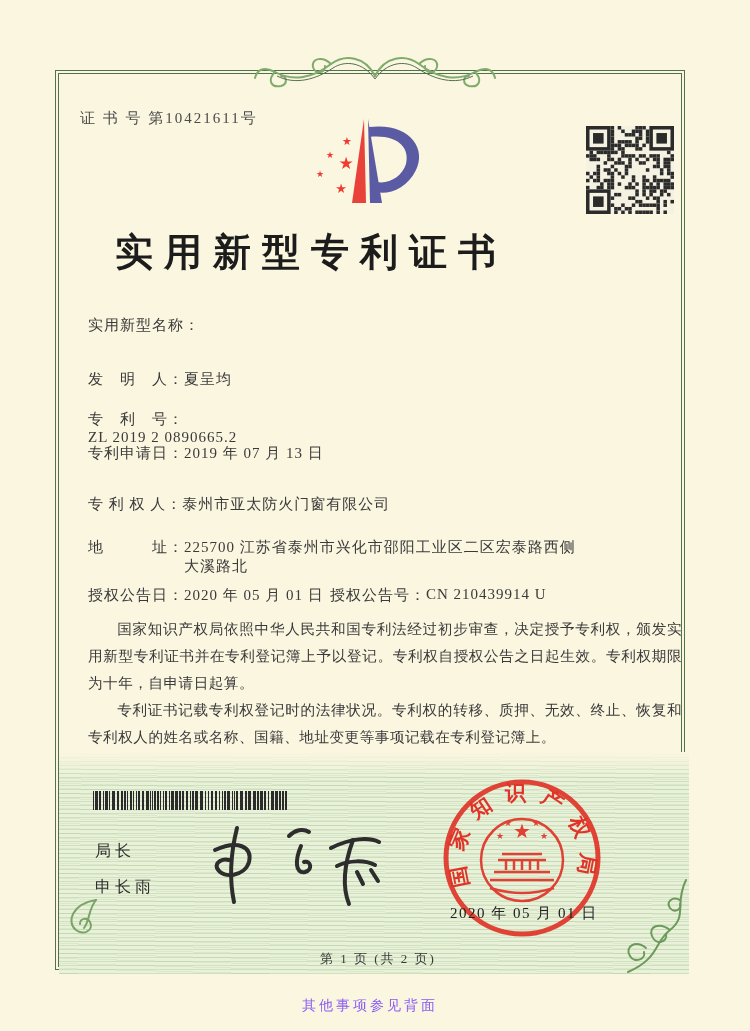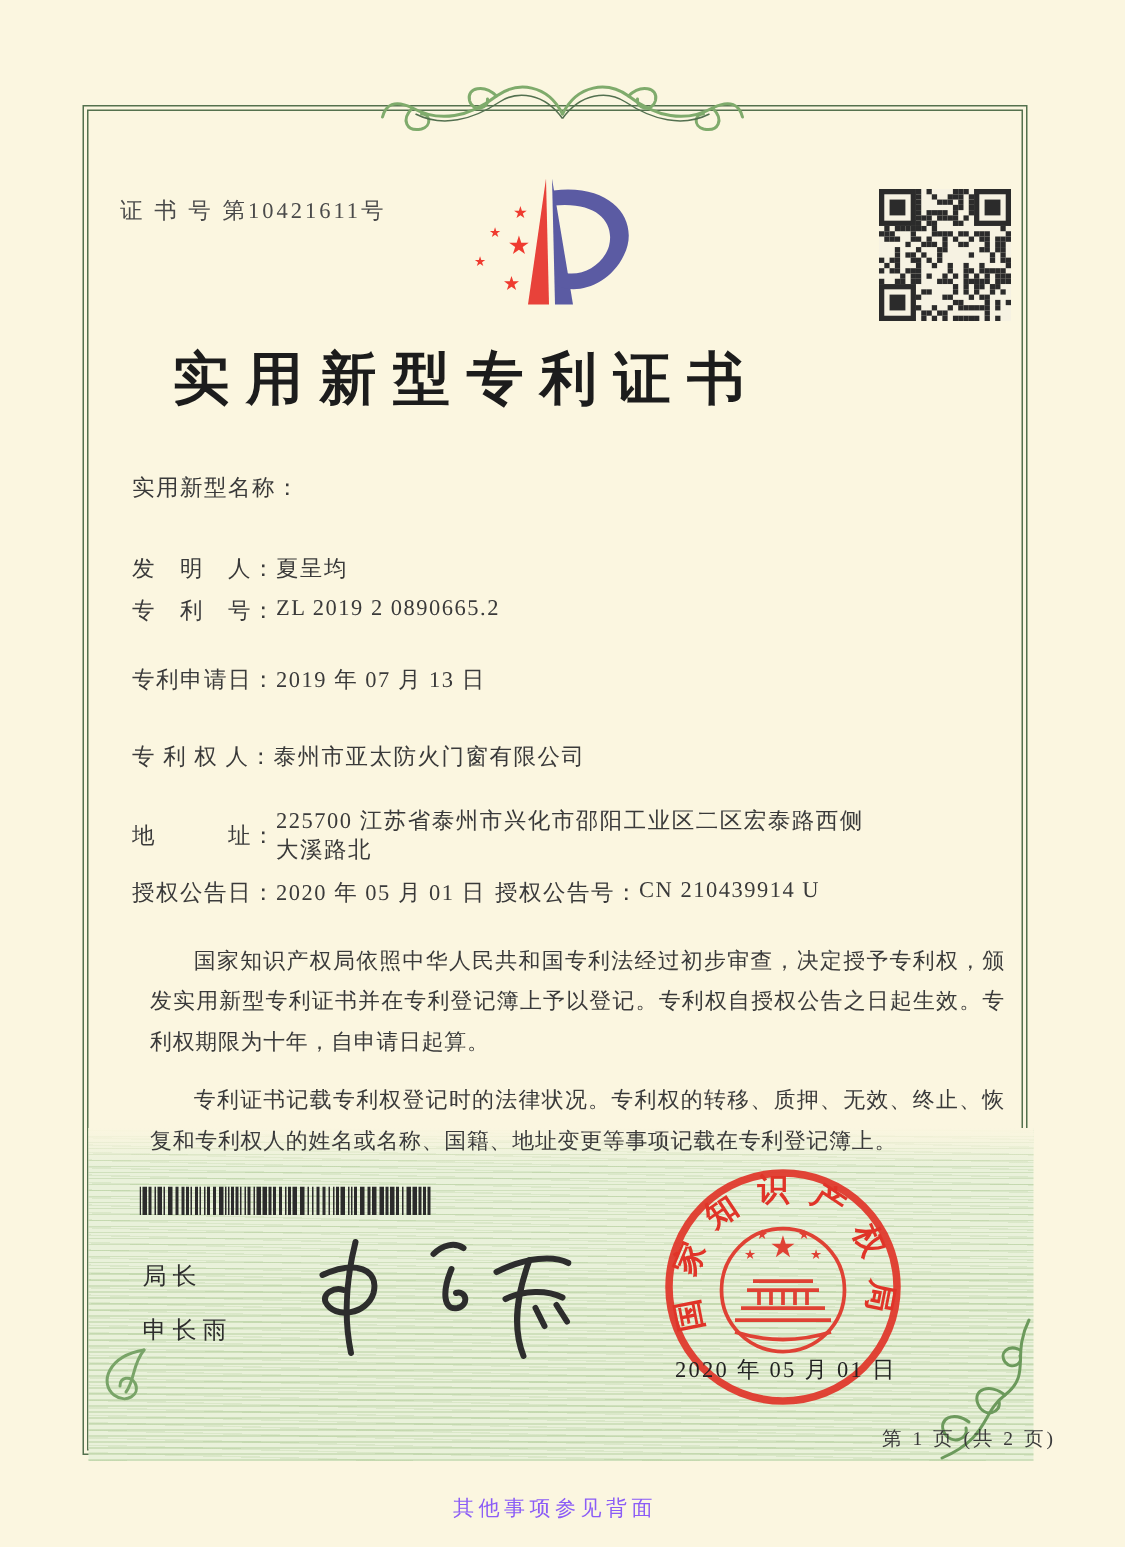--- a/index.html
+++ b/index.html
@@ -10,58 +10,58 @@
     color:#3b3b3b;
   }
   .abs{position:absolute;}
   
   .frame{
     left:55px;top:70px;width:630px;height:900px;
     border:4px double #54714e;
     box-sizing:border-box;
     z-index:1;
   }
-  .cert-no{left:80px;top:131px;font-size:15px;letter-spacing:2px;color:#4a4a4a;z-index:5;}
+  .cert-no{left:80px;top:109px;font-size:15px;letter-spacing:2px;color:#4a4a4a;z-index:5;}
   .title{
     left:55px;top:227px;width:512px;text-align:center;
     font-size:38px;font-weight:bold;color:#1c1c1c;letter-spacing:11px;z-index:5;
   }
   .fields{left:88px;top:309px;width:596px;z-index:5;}
   .frow{display:flex;align-items:flex-start;font-size:15px;color:#3a3a3a;position:absolute;left:0;width:596px;}
   .frow .flabel{white-space:pre;flex:none;letter-spacing:1px;}
   .frow .fvalue{white-space:pre-line;letter-spacing:1px;}
-  .row-name{top:7px;} .row-inventor{top:61px;} .row-patno{top:89px;}
-  .row-filing{top:135px;} .row-owner{top:186px;} .row-addr{top:229px;align-items:center;}
+  .row-name{top:7px;} .row-inventor{top:61px;} .row-patno{top:101px;flex-direction:column;}
+  .row-filing{top:135px;} .row-owner{top:186px;} .row-addr{top:229px;}
   .row-grant{top:277px;}
   .grant-pair2{position:absolute;left:242px;top:0;display:flex;}
   .paras{
     left:88px;top:616px;width:594px;z-index:5;
     font-size:14.6px;line-height:1.85;text-align:justify;color:#3a3a3a;
   }
-  .paras p{margin:12px;text-indent:2em;letter-spacing:.5px;}
+  .paras p{margin:0;text-indent:2em;letter-spacing:.5px;}
   
   .green-band{
     left:59px;top:752px;width:630px;height:222px;z-index:2;
     background-color:#e9f1da;
     background-image:
       repeating-linear-gradient(0deg, rgba(140,180,110,.28) 0 1px, transparent 1px 4px),
       repeating-linear-gradient(1.5deg, rgba(140,180,110,.16) 0 1px, transparent 1px 5px);
   }
   .green-band::before{
     content:"";position:absolute;left:0;top:0;width:100%;height:26px;
     background:linear-gradient(#fbf6e0,rgba(251,246,224,0));
   }
   .barcode{left:93px;top:791px;z-index:3;}
   .officer{left:95px;z-index:5;font-size:16px;letter-spacing:4px;color:#2e2e2e;}
   .officer-title{top:841px;}
   .officer-name{top:877px;}
   .signature{left:203px;top:818px;z-index:5;}
   .seal{left:440px;top:776px;z-index:4;}
   .seal-date{left:450px;top:904px;z-index:6;font-size:15px;letter-spacing:1.5px;color:#222;}
-  .footer-page{left:58px;top:950px;width:630px;text-align:right;font-size:13px;letter-spacing:2px;color:#3a3a3a;z-index:5;padding-left:16px;}
+  .footer-page{left:47px;top:950px;width:630px;text-align:center;font-size:13px;letter-spacing:2px;color:#3a3a3a;z-index:5;padding-left:16px;}
   .back-note{left:55px;top:997px;width:630px;text-align:center;font-size:14px;letter-spacing:3px;color:#8b5cf6;}
   .ornament-top{left:253px;top:46px;z-index:3;}
   .flourish-bl{left:58px;top:896px;z-index:3;}
   .flourish-br{left:616px;top:878px;z-index:3;}
   .logo{left:303px;top:113px;z-index:5;}
   .qr{left:586px;top:126px;z-index:5;}
 </style>
 </head>
 <body>
 

